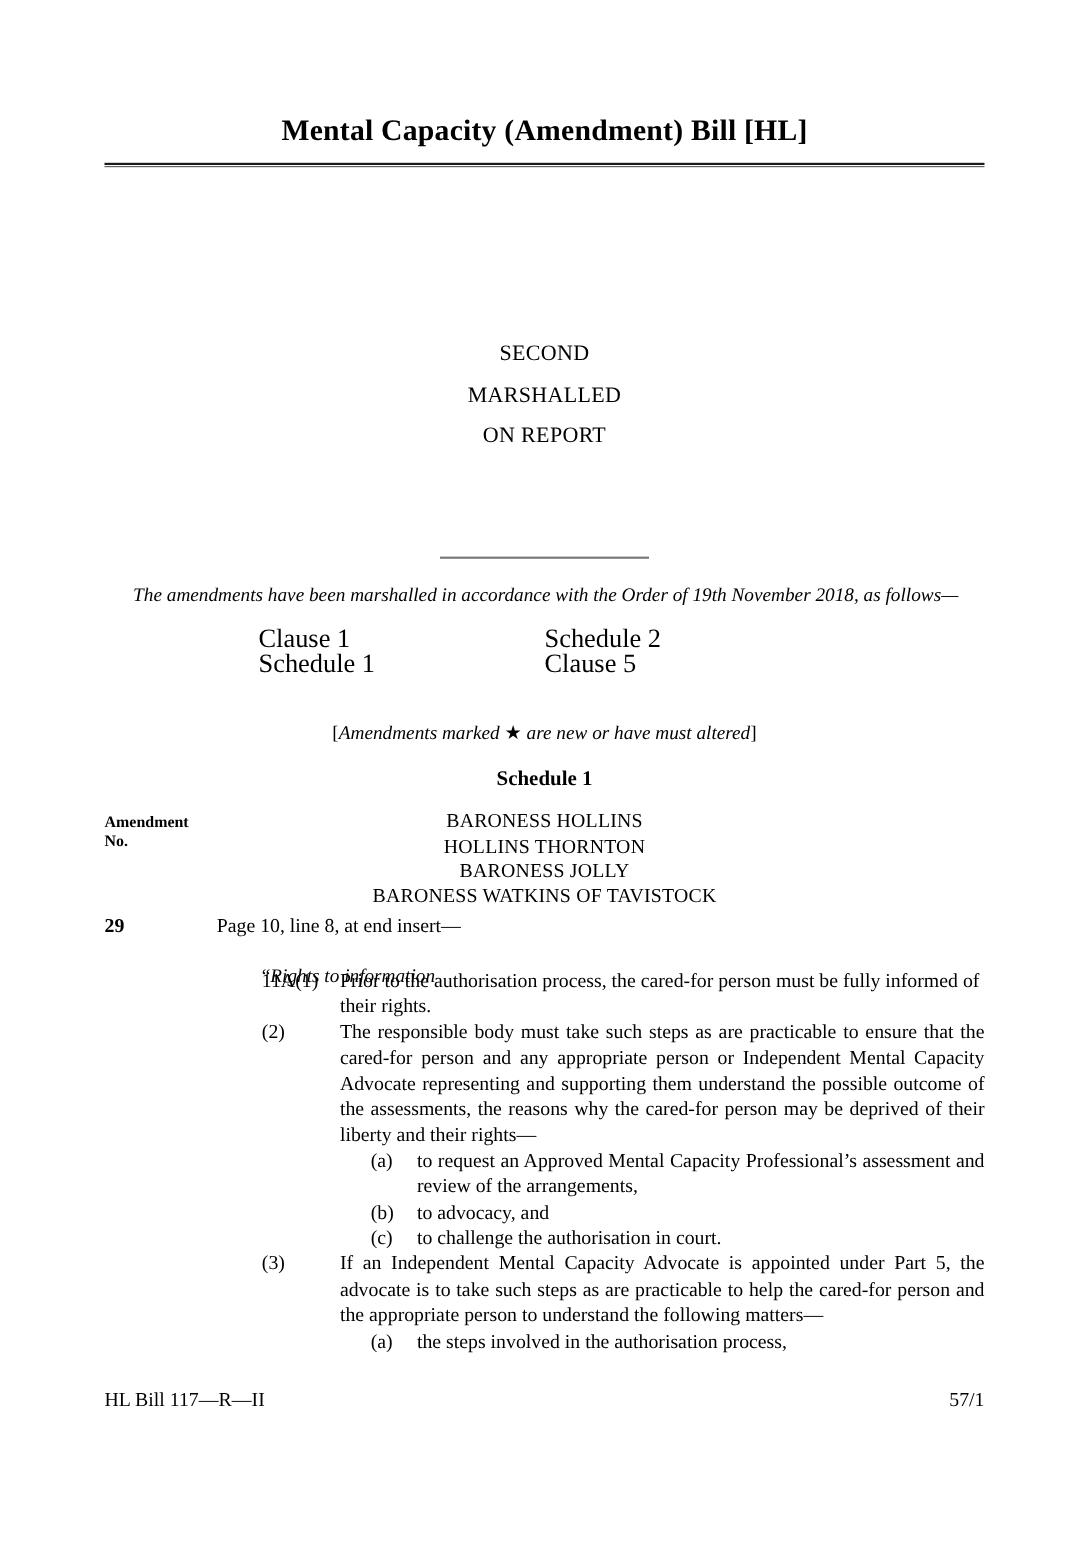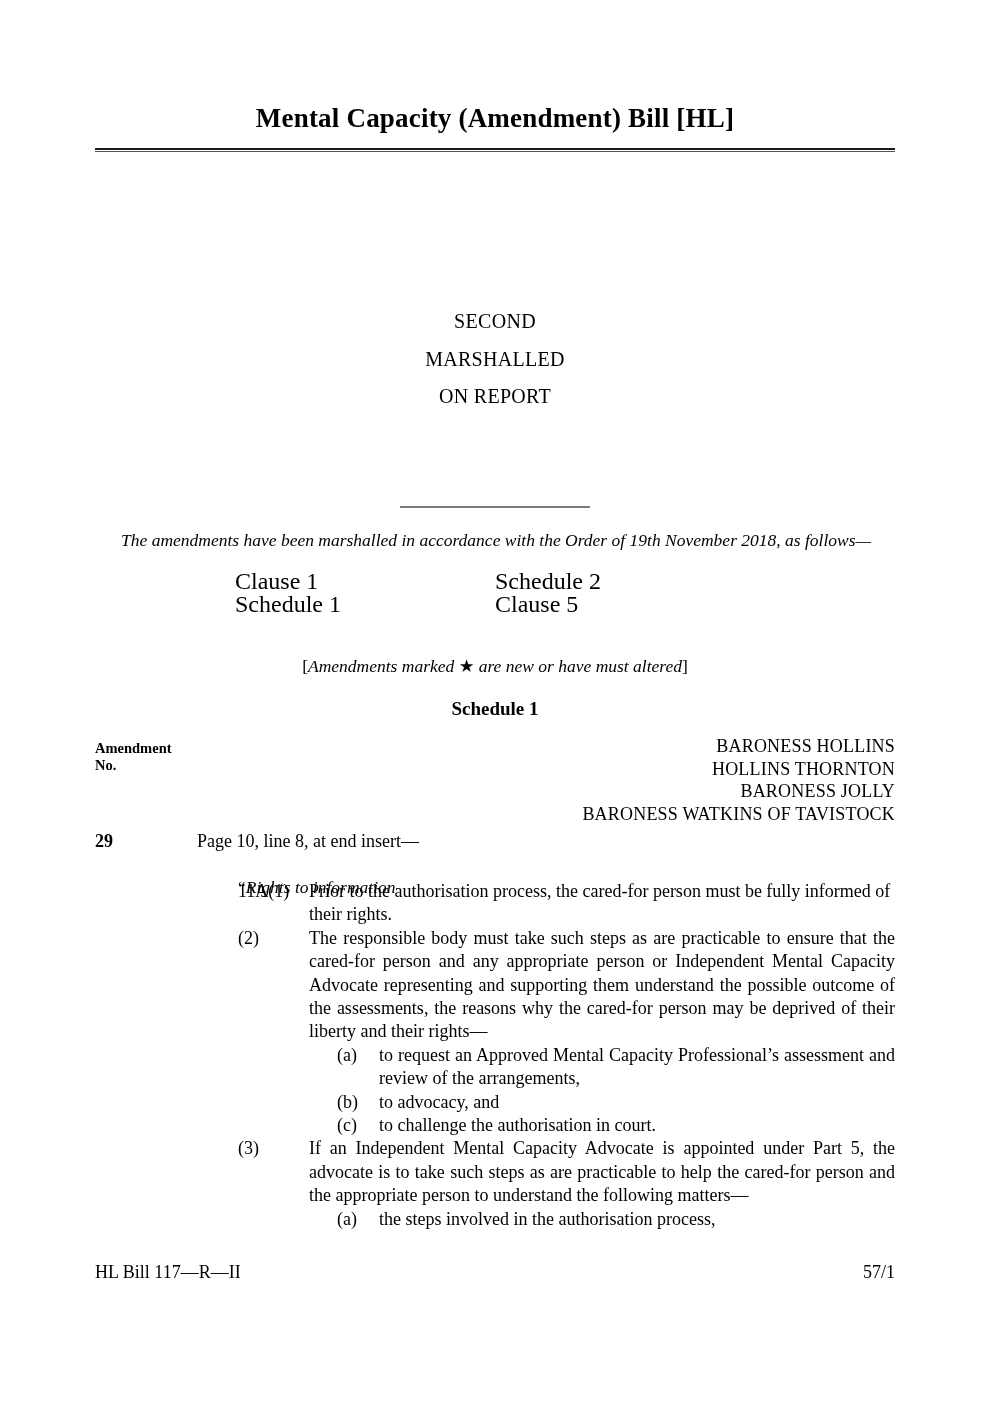--- a/index.html
+++ b/index.html
@@ -130,21 +130,21 @@
     font-weight: bold;
     font-size: 19px;
   }
 
   
   .sponsors {
     position: absolute;
     left: 95px;
     top: 735px;
     width: 800px;
-    text-align: right;
+    text-align: center;
   }
   .sponsors div {
     font-size: 18px;
     line-height: 22.5px;
     letter-spacing: 0.2px;
   }
 
   
   .amend-num {
     position: absolute;

